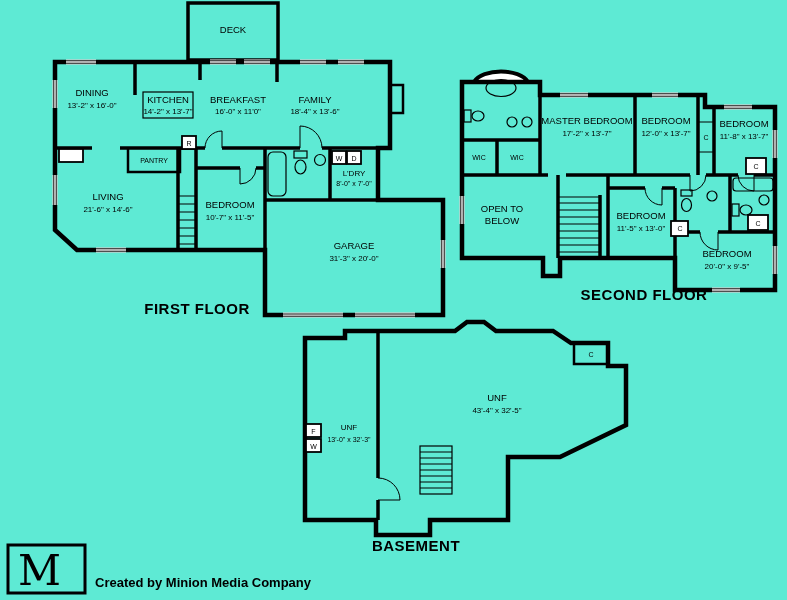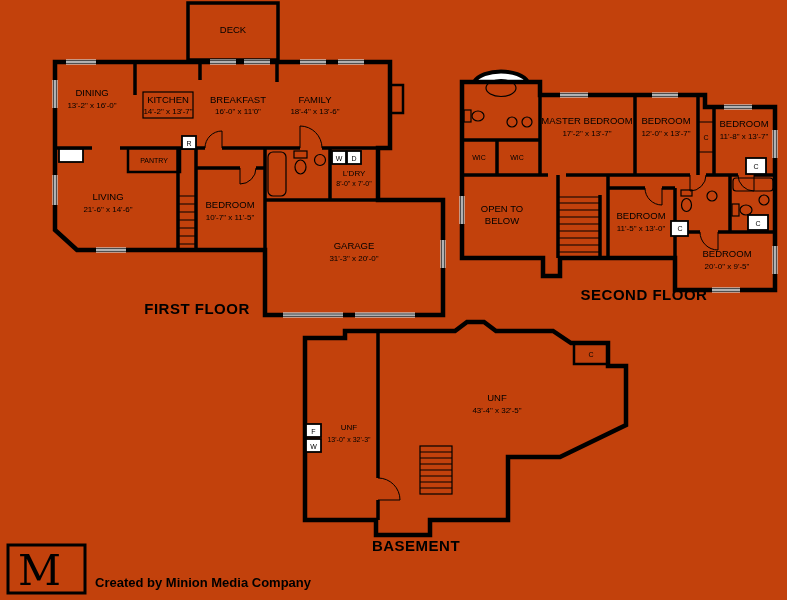--- a/index.html
+++ b/index.html
@@ -1,16 +1,16 @@
 <!DOCTYPE html>
 <html><head>
 <meta charset="utf-8">
 <style>
   html,body { margin:0; padding:0; background:#ffffff; }
-  .page { position:relative; width:787px; height:600px; background:#c2410c; overflow:hidden;
+  .page { position:relative; width:787px; height:600px; background:#5eead4; overflow:hidden;
           font-family:"Liberation Sans", sans-serif; }
   svg text { font-family:"Liberation Sans", sans-serif; fill:#000; }
   .w5  { fill:none; stroke:#000; stroke-width:4.5; stroke-linejoin:miter; }
   .w4  { fill:none; stroke:#000; stroke-width:3.5; stroke-linejoin:miter; }
   .w3  { fill:none; stroke:#000; stroke-width:2.5; }
   .w2  { fill:#fff; stroke:#000; stroke-width:1.8; }
   .thin{ fill:none; stroke:#000; stroke-width:1.2; }
   .arc { fill:none; stroke:#000; stroke-width:1; }
   .bay { fill:#fff; stroke:#000; stroke-width:4; }
   .winrect { fill:#fff; stroke:none; }

